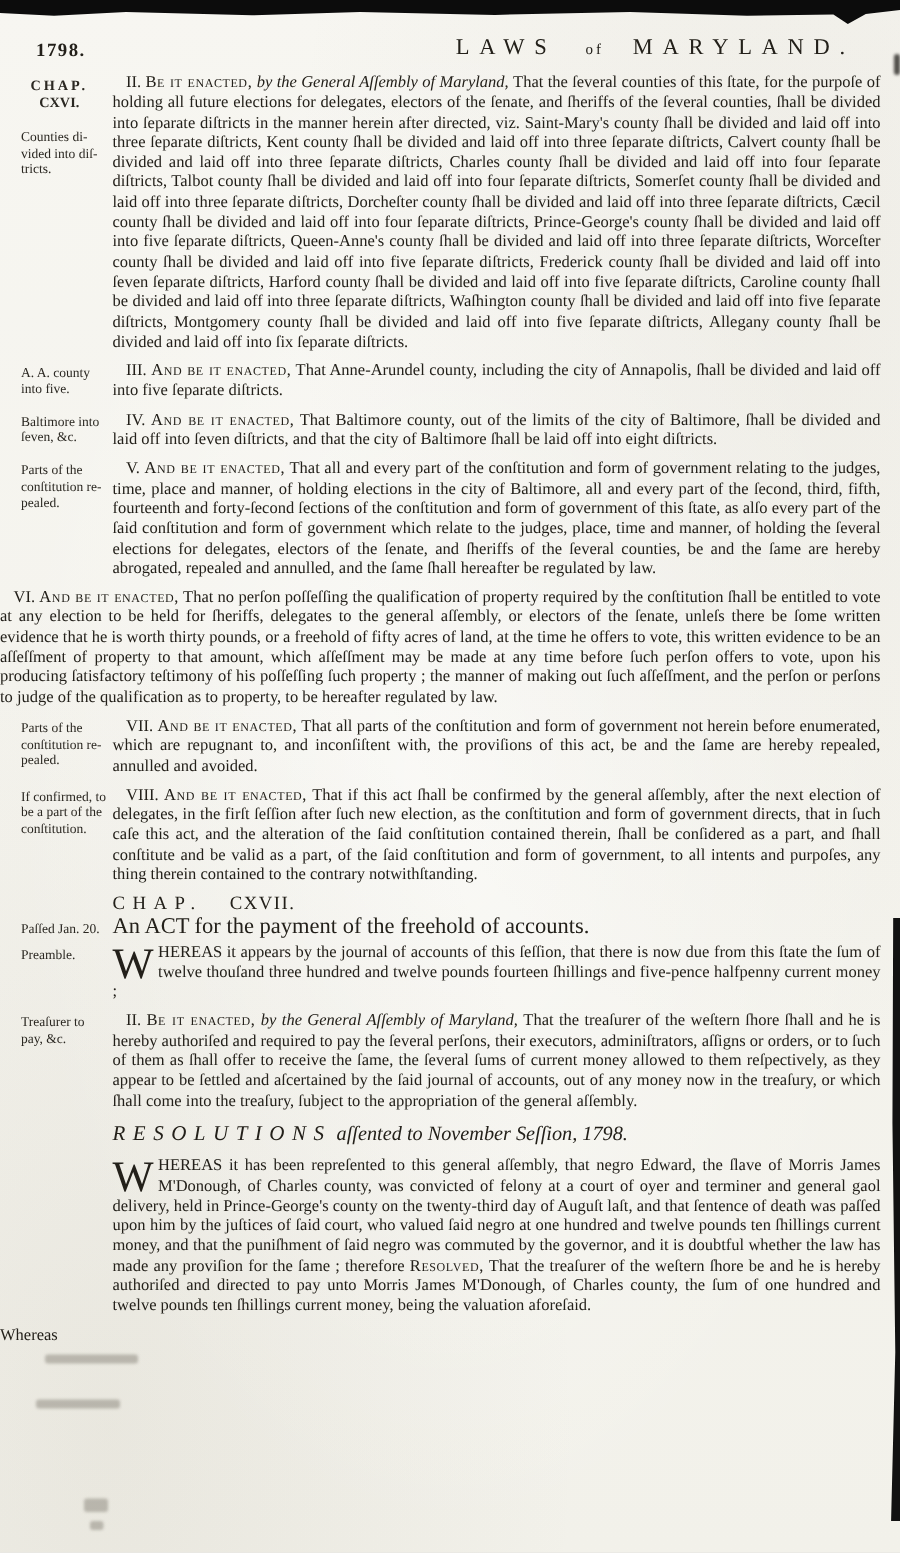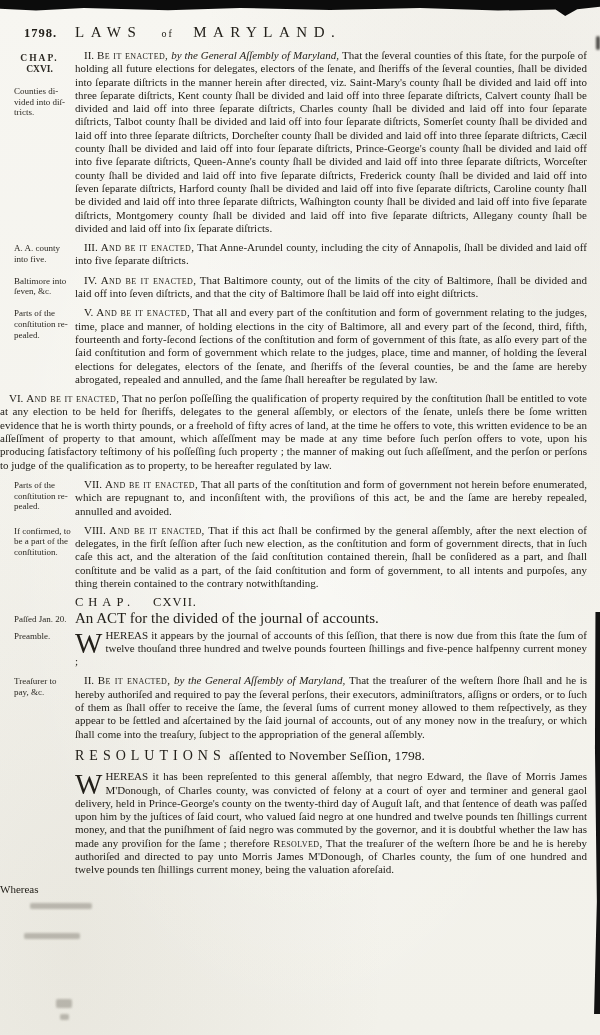--- a/index.html
+++ b/index.html
@@ -28,21 +28,21 @@
   .m{width:75px;box-sizing:border-box;padding:2px 4px 0 14px;font-size:9px;line-height:10.6px;color:#2b2822;}
   .m.bottom{display:flex;align-items:flex-end;padding-bottom:2px;}
   .t{flex:1;padding-right:13px;font-size:11px;line-height:13.3px;text-align:justify;text-indent:9px;}
   .sc{font-variant:small-caps;letter-spacing:.4px;}
   .it{font-style:italic;}
   .chapblock{text-align:center;font-weight:bold;margin:2px 6px 11px 0;font-size:9.5px;line-height:11px;}
   .chapblock .l1{letter-spacing:2px;}
   
   .hdr{display:flex;align-items:flex-end;margin-bottom:8px;}
   .hdr .year{width:75px;box-sizing:border-box;padding-left:24px;font-weight:bold;font-size:12.5px;letter-spacing:1px;}
-  .hdr .title{flex:1;text-align:left;font-size:15px;letter-spacing:6.5px;word-spacing:9px;padding-right:30px;}
+  .hdr .title{flex:1;text-align:right;font-size:15px;letter-spacing:6.5px;word-spacing:9px;padding-right:30px;}
   .hdr .title .of{font-size:10px;letter-spacing:2px;}
   
   .headrow .t{text-align:left;text-indent:0;}
   .chapline{font-size:12.5px;}
   .chapline .l1{letter-spacing:5px;}
   .chapline .l2{margin-left:18px;letter-spacing:1px;}
   .acttitle{font-size:15px;line-height:17px;}
   .resheading{font-size:13.5px;}
   .resheading .word{letter-spacing:5px;font-size:14px;}
   .dropcap{float:left;font-size:29px;line-height:23px;padding:3px 3px 0 0;}
@@ -117,39 +117,39 @@
         </div>
       <div class="t"><span>VIII.</span> <span class="sc">And be it enacted,</span><span> That if this act ſhall be confirmed by the general aſſembly, after the next election of delegates, in the firſt ſeſſion after ſuch new election, as the conſtitution and form of government directs, that in ſuch caſe this act, and the alteration of the ſaid conſtitution contained therein, ſhall be conſidered as a part, and ſhall conſtitute and be valid as a part, of the ſaid conſtitution and form of government, to all intents and purpoſes, any thing therein contained to the contrary notwithſtanding.</span></div>
     </div>
 
     <div class="row headrow" style="margin-bottom:2px;">
       <div class="m bottom">
           <div>Paſſed Jan. 20.</div>
         </div>
       <div class="t">
         <div class="chapline"><span class="l1">CHAP.</span><span class="l2">CXVII.</span></div>
-        <div class="acttitle">An ACT for the divided of the journal of accounts.</div>
+        <div class="acttitle">An ACT for the payment of the freehold of accounts.</div>
       </div>
     </div>
 
     <div class="row">
       <div class="m">
           <div>Preamble.</div>
         </div>
       <div class="t drop"><span class="dropcap">W</span><span>HEREAS it appears by the journal of accounts of this ſeſſion, that there is now due from this ſtate the ſum of twelve thouſand three hundred and twelve pounds fourteen ſhillings and five-pence halfpenny current money ;</span></div>
     </div>
 
     <div class="row">
       <div class="m">
           <div>Treaſurer to pay, &amp;c.</div>
         </div>
       <div class="t"><span>II.</span> <span class="sc">Be it enacted,</span><span class="it"> by the General Aſſembly of Maryland, </span><span>That the treaſurer of the weſtern ſhore ſhall and he is hereby authoriſed and required to pay the ſeveral perſons, their executors, adminiſtrators, aſſigns or orders, or to ſuch of them as ſhall offer to receive the ſame, the ſeveral ſums of current money allowed to them reſpectively, as they appear to be ſettled and aſcertained by the ſaid journal of accounts, out of any money now in the treaſury, or which ſhall come into the treaſury, ſubject to the appropriation of the general aſſembly.</span></div>
     </div>
 
-    <div class="row headrow" style="margin-top:8px;margin-bottom:8px;">
+    <div class="row headrow" style="margin-top:8px;margin-bottom:8px;font-style:italic;">
       <div class="m"></div>
       <div class="t resheading"><span class="word">RESOLUTIONS</span><span> aſſented to November Seſſion, 1798.</span></div>
     </div>
 
     <div class="row">
       <div class="m"></div>
       <div class="t drop"><span class="dropcap">W</span><span>HEREAS it has been repreſented to this general aſſembly, that negro Edward, the ſlave of Morris James M'Donough, of Charles county, was convicted of felony at a court of oyer and terminer and general gaol delivery, held in Prince-George's county on the twenty-third day of Auguſt laſt, and that ſentence of death was paſſed upon him by the juſtices of ſaid court, who valued ſaid negro at one hundred and twelve pounds ten ſhillings current money, and that the puniſhment of ſaid negro was commuted by the governor, and it is doubtful whether the law has made any proviſion for the ſame ; therefore </span><span class="sc">Resolved,</span><span> That the treaſurer of the weſtern ſhore be and he is hereby authoriſed and directed to pay unto Morris James M'Donough, of Charles county, the ſum of one hundred and twelve pounds ten ſhillings current money, being the valuation aforeſaid.</span></div>
     </div>
 
     <div class="catchword">Whereas</div>

